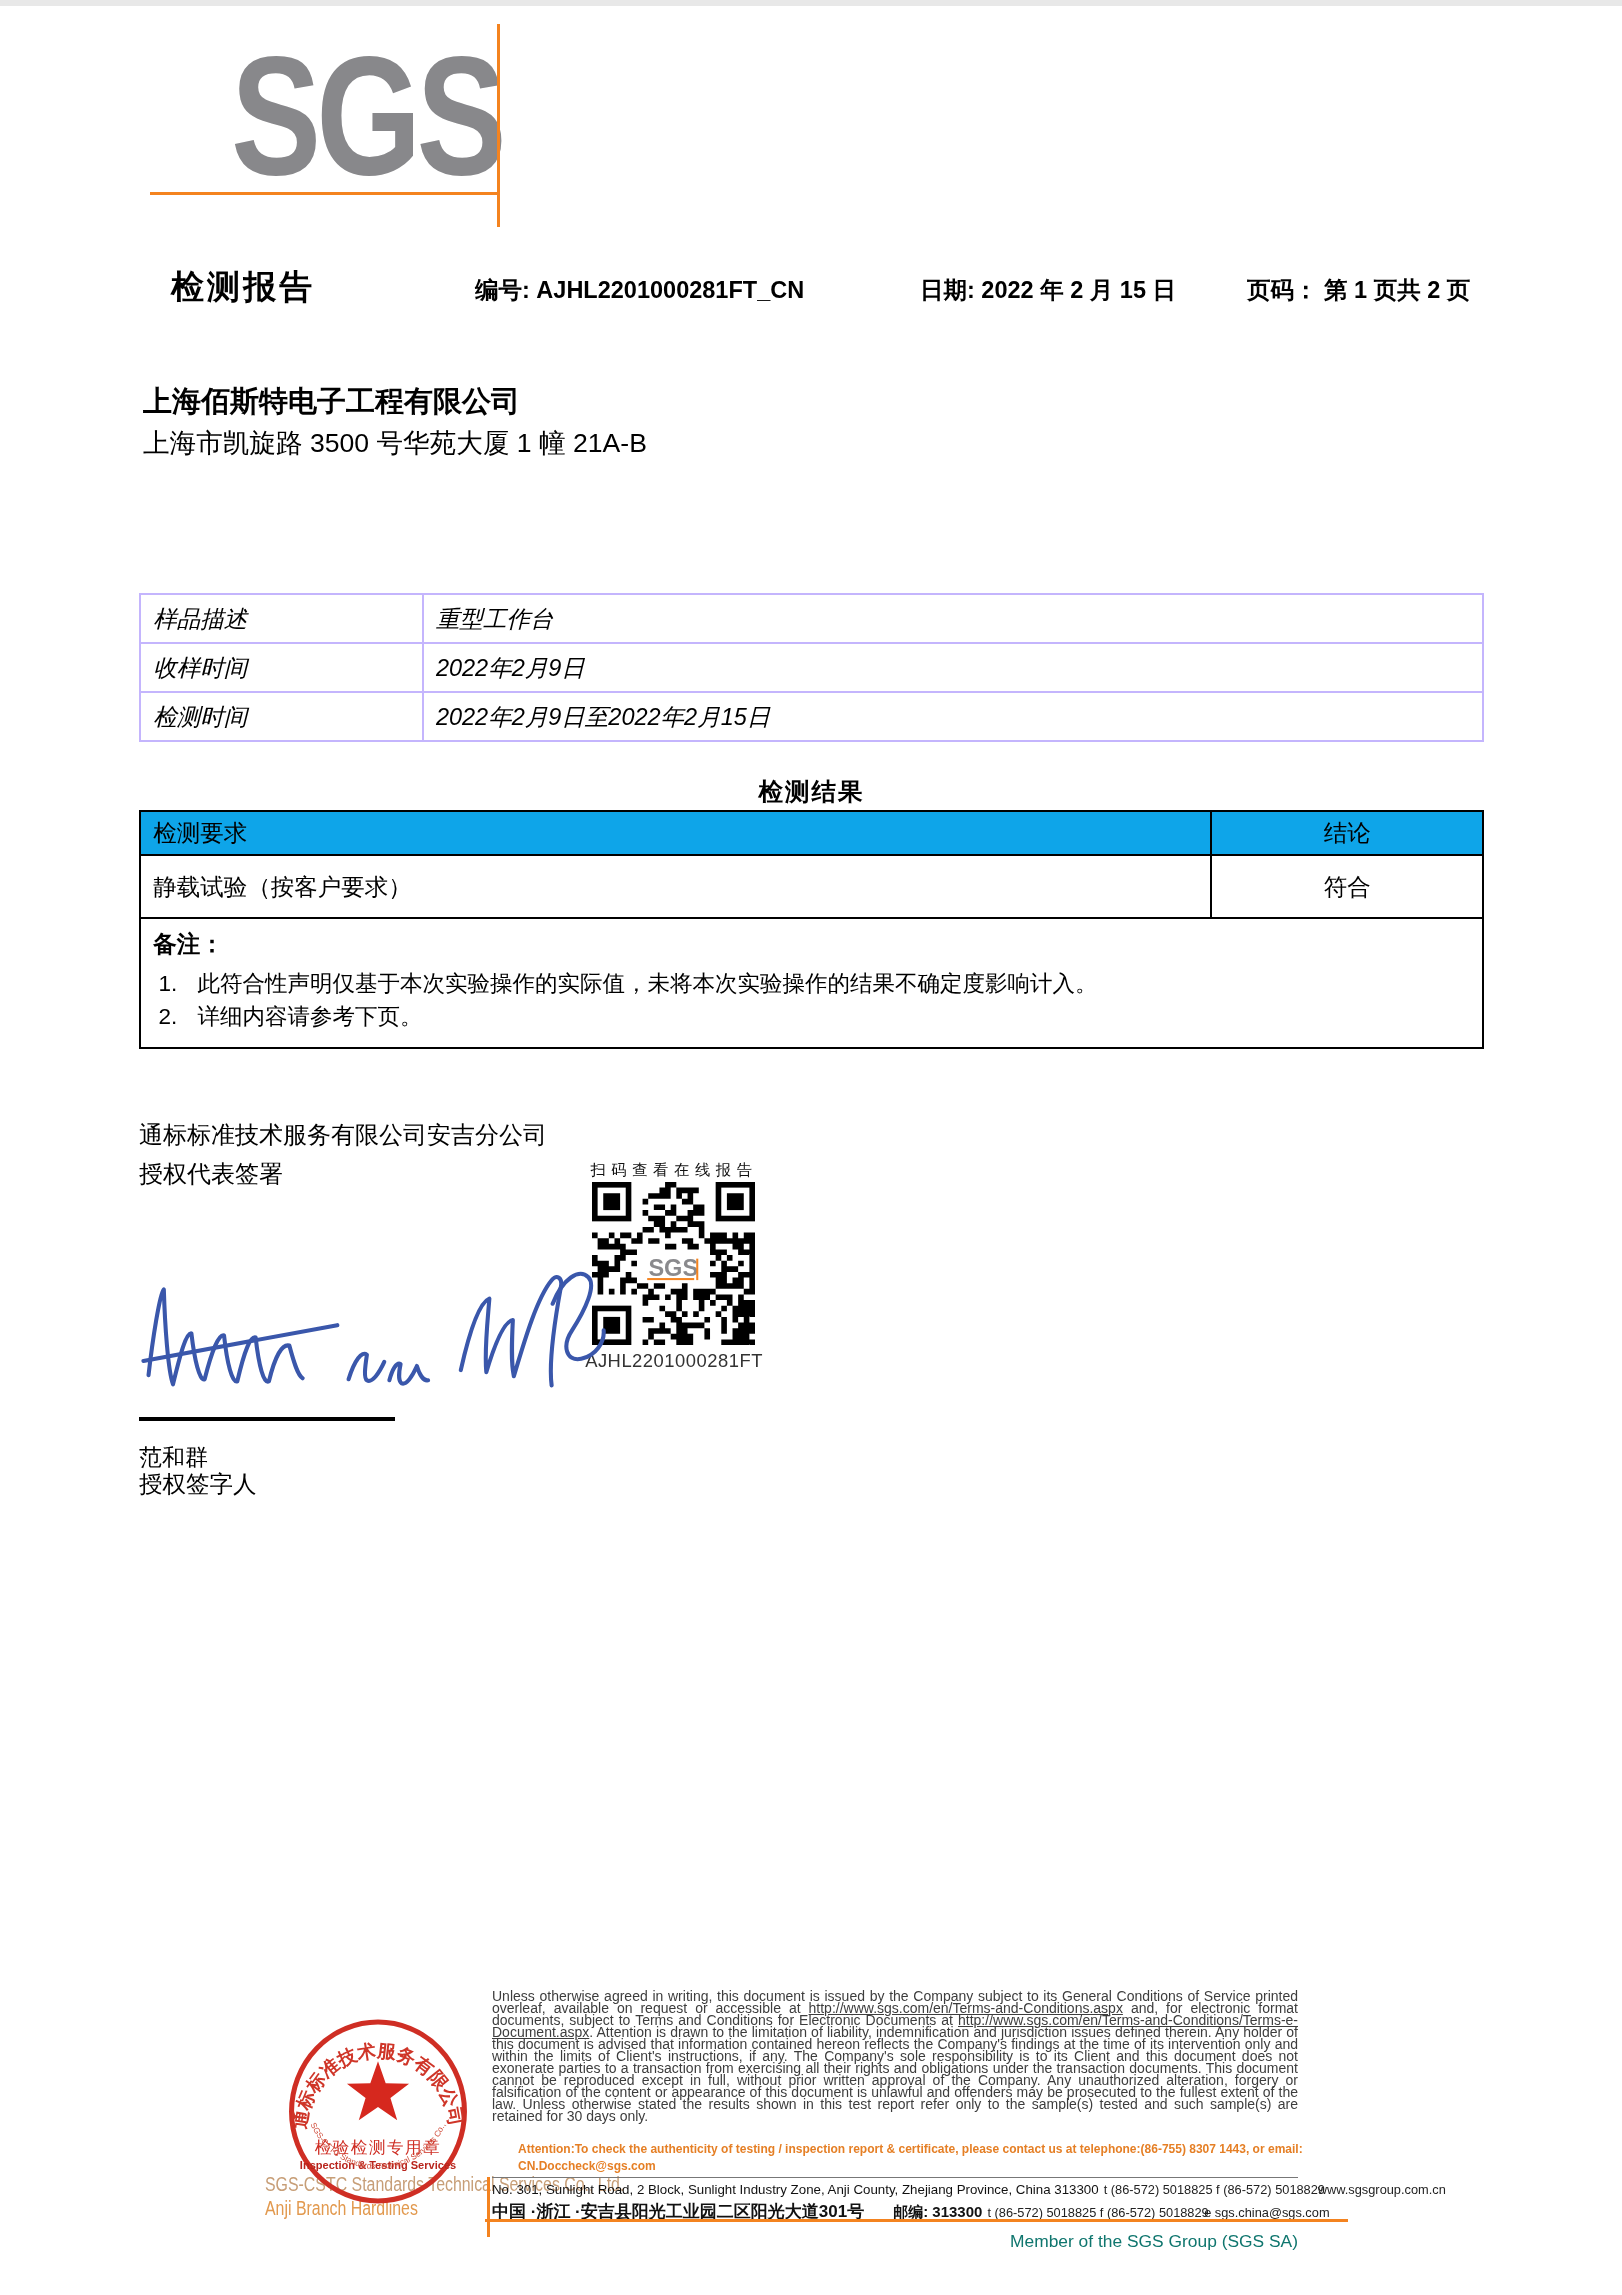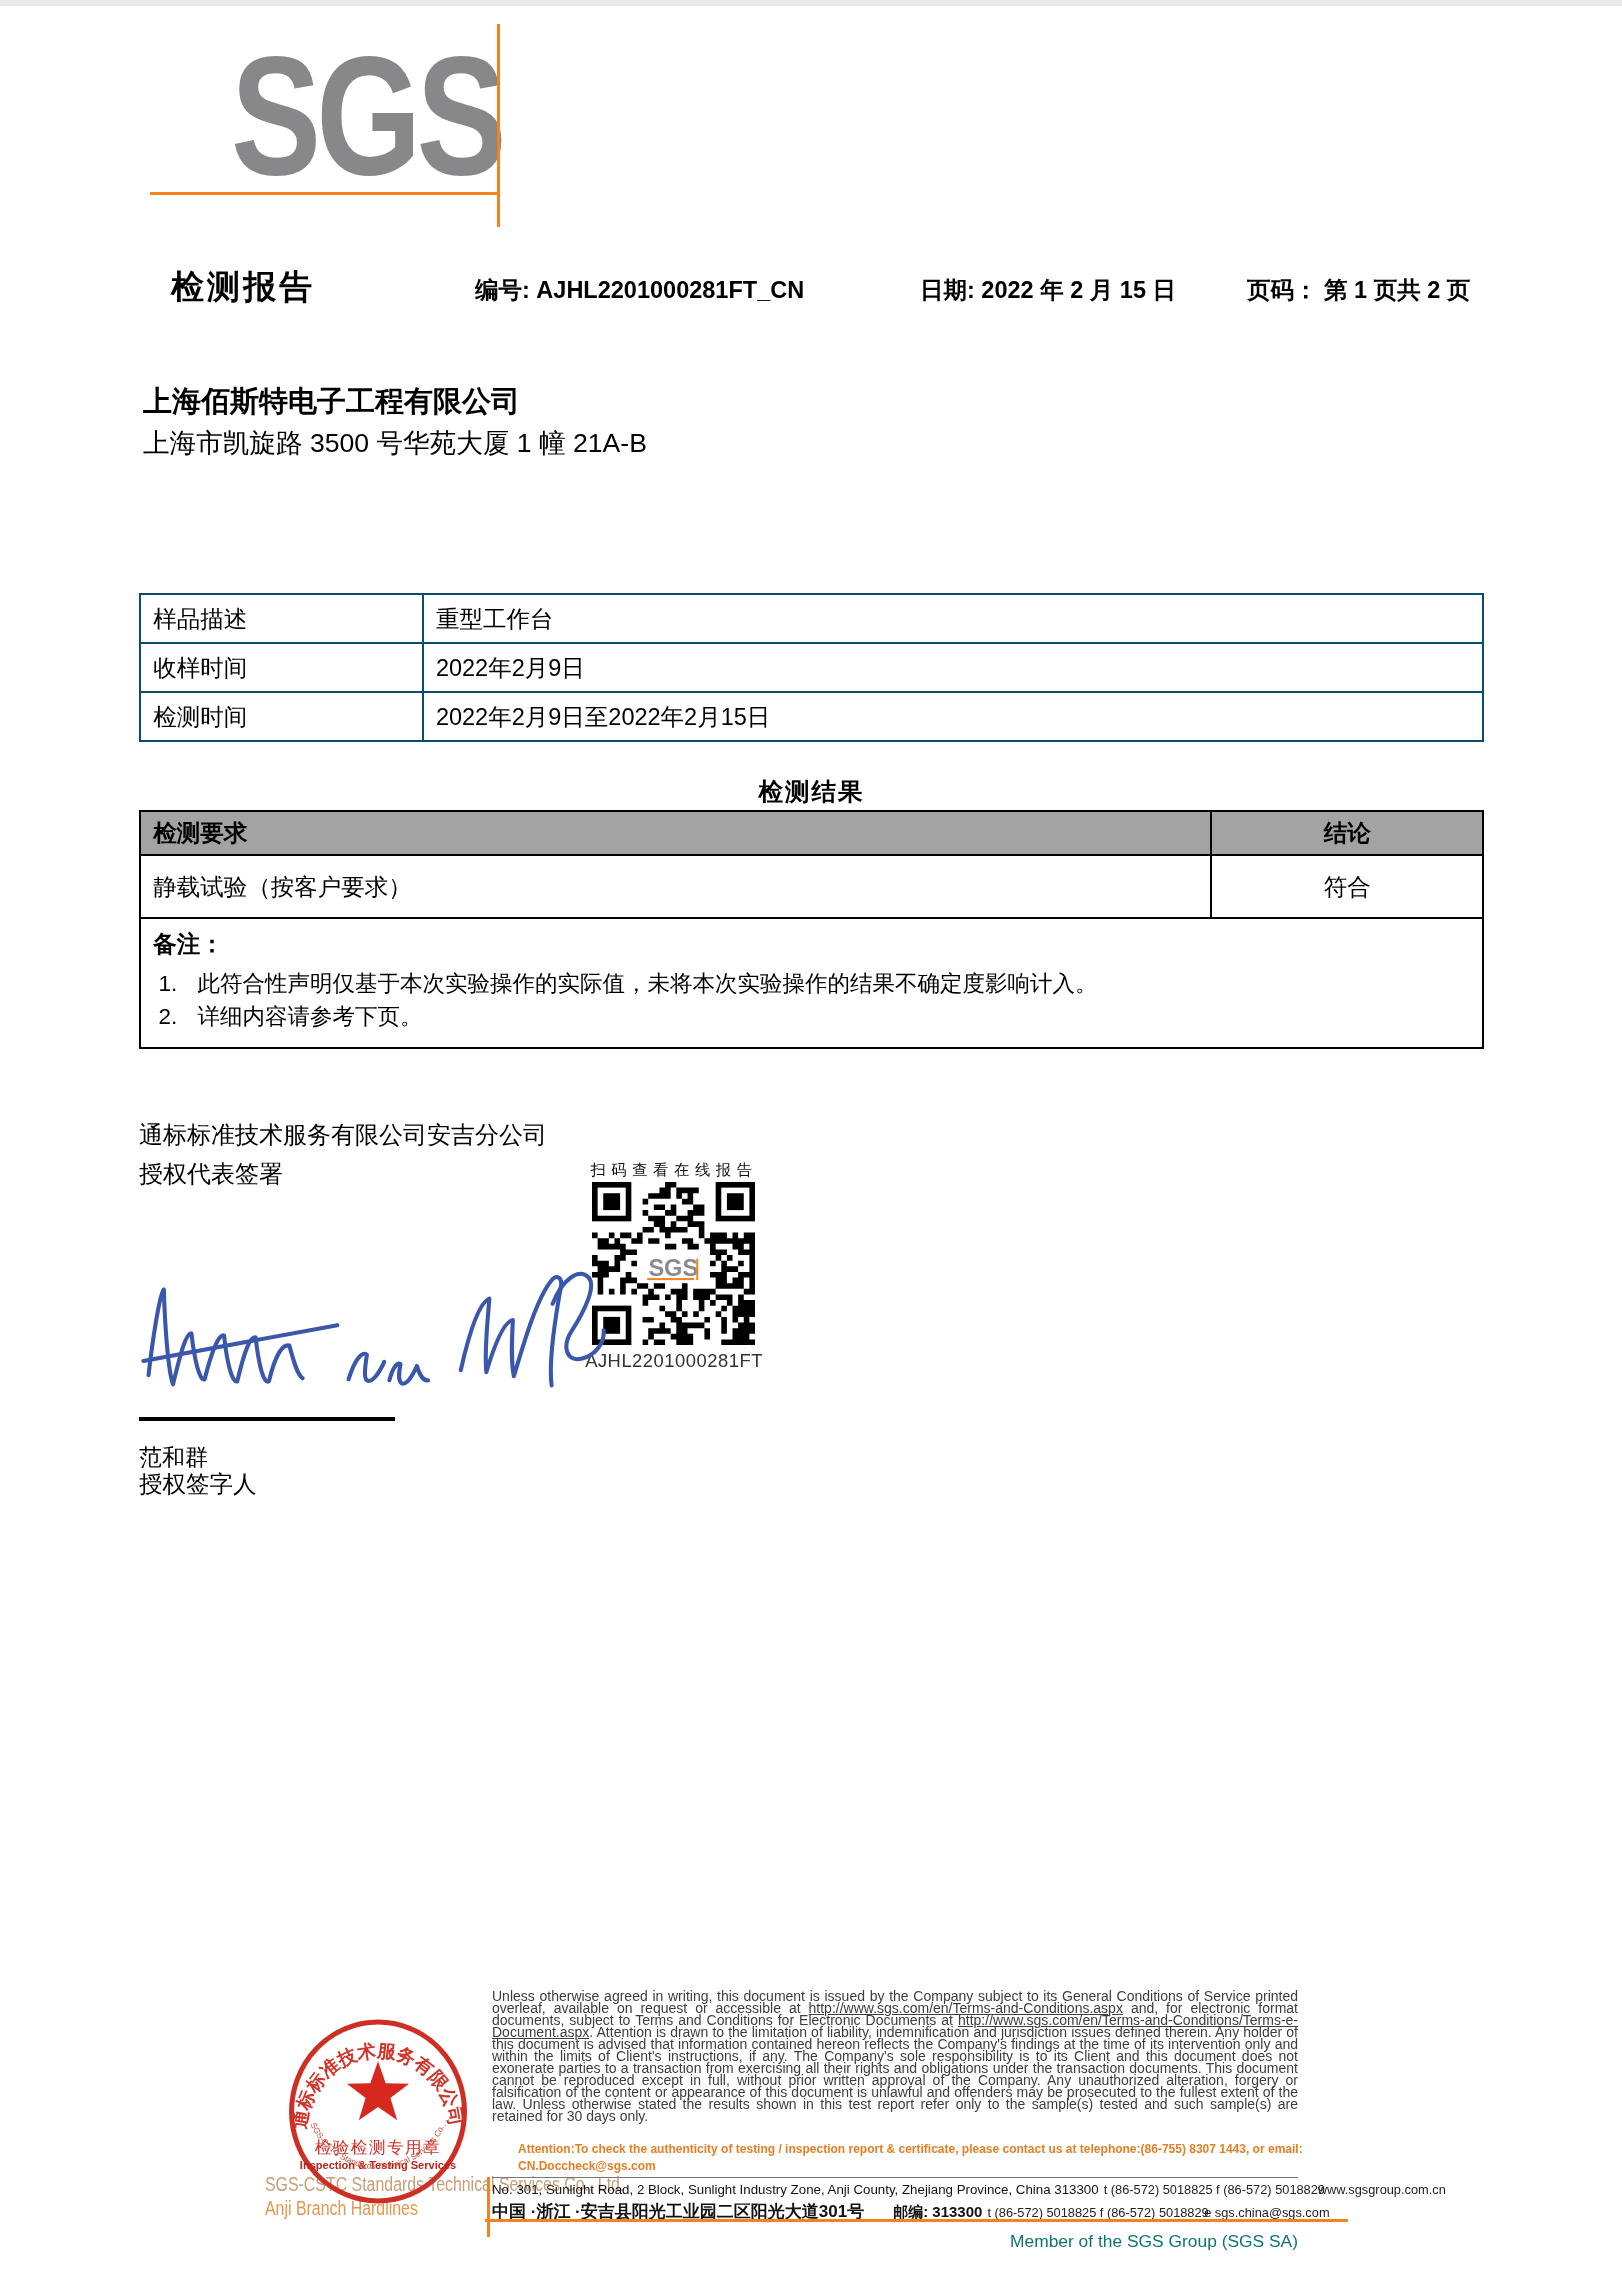--- a/index.html
+++ b/index.html
@@ -27,28 +27,28 @@
 
   
   .client-name{left:143px;top:376px;font-size:29px;font-weight:bold;}
   .client-addr{left:143px;top:419px;font-size:26.6px;}
 
   .disclaimer{left:139px;top:511px;width:1352px;font-size:25.6px;line-height:38px;text-align:justify;}
 
   
   table{border-collapse:collapse;}
   .sample-table{left:139px;top:587px;width:1345px;font-size:23.5px;}
-  .sample-table td{border:2px solid #0c4a6e;height:47px;padding:0 12.3px;}
+  .sample-table td{border:2px solid #c4b5fd;height:47px;padding:0 12.3px;font-style:italic;}
   .sample-table td.lbl{width:256px;}
 
   .results-title{left:139px;top:769px;width:1345px;text-align:center;font-size:24.5px;font-weight:bold;letter-spacing:2px;}
 
   .results-table{left:139px;top:804px;width:1345px;font-size:23.5px;}
   .results-table td,.results-table th{border:2px solid #000;padding:0 12.3px;}
-  .results-table th{background:#a3a3a3;height:42px;font-weight:bold;text-align:left;}
+  .results-table th{background:#0ea5e9;height:42px;font-weight:normal;text-align:left;}
   .results-table th.ccl{width:245px;text-align:center;}
   .results-table td.req{height:61px;}
   .results-table td.ccl{text-align:center;}
   .remarks-cell{padding:9.2px 12.3px 13.3px 12.3px !important;}
   .remarks-label{font-size:23.5px;font-weight:bold;margin-bottom:7.2px;}
   .remark-line{display:flex;font-size:22.5px;line-height:33px;}
   .remark-num{width:39px;flex:none;margin-left:5.1px;}
 
   
   .signoff-company{left:139px;top:1113px;font-size:24px;}

